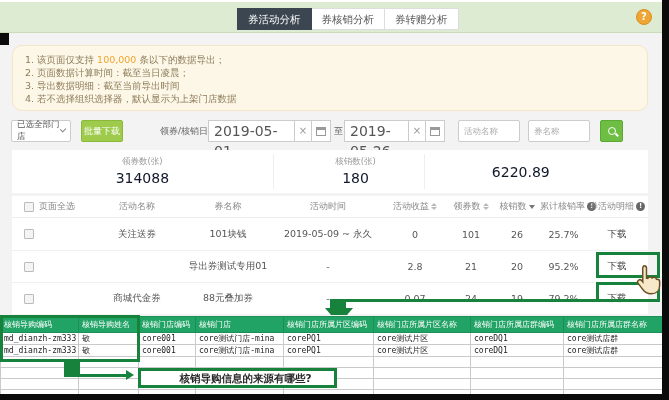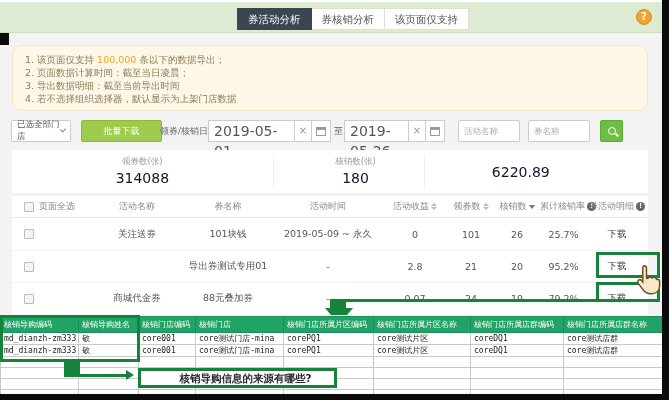--- a/index.html
+++ b/index.html
@@ -22,21 +22,21 @@
   
   .content { position:absolute; left:0; top:33px; width:662px; height:283px; background:#f3f3f3; }
 
   .notice { position:absolute; left:12px; top:12px; width:636px; height:66px; background:#fdf7e8; border:1px solid #f3e6c8; border-radius:10px; padding:7px 12px; font-size:9.5px; color:#8d7c58; line-height:13px; }
   .notice .hl { color:#f0a431; }
 
   .filter-bar { position:absolute; left:0; top:87px; width:662px; height:24px; font-size:9px; color:#666; }
   .fb { position:absolute; top:0; height:22px; }
   .store-select { left:11px; width:60px; background:#fff; border:1px solid #ccc; border-radius:2px; display:flex; align-items:center; justify-content:space-between; padding:0 5px; font-size:8.5px; color:#555; cursor:pointer; }
   .chev { width:5px; height:5px; border-right:1.3px solid #888; border-bottom:1.3px solid #888; transform:rotate(45deg); margin-top:-3px; }
-  .btn-batch { left:81px; width:81px; background:#9ecb4c; border:1px solid #8bba3a; border-radius:2px; color:#fff; font-size:9px; text-align:center; line-height:20px; cursor:pointer; }
+  .btn-batch { left:81px; width:42px; background:#9ecb4c; border:1px solid #8bba3a; border-radius:2px; color:#fff; font-size:9px; text-align:center; line-height:20px; cursor:pointer; }
   .date-label { left:160px; line-height:22px; color:#666; }
   .group { display:flex; }
   .g1 { left:208px; } .g2 { left:344px; }
   .cell { background:#fff; border:1px solid #ccc; height:22px; line-height:20px; }
   .cell + .cell { border-left:none; }
   .date-val { width:70px; padding:0 5px; font-size:14px; color:#555; }
   .g1 .date-val { width:87px; } .g2 .date-val { width:65px; }
   .clear { width:17px; text-align:center; color:#999; font-size:10px; cursor:pointer; }
   .cal { width:19px; display:flex; align-items:center; justify-content:center; cursor:pointer; }
   .cal-icon { width:10px; height:9px; border:1px solid #999; border-top:3px solid #999; }
@@ -94,21 +94,21 @@
 </style>
 </head>
 <body>
 
 <div class="screen">
 
   <div class="topbar">
     <div class="tabs">
       <div class="tab active">券活动分析</div>
       <div class="tab">券核销分析</div>
-      <div class="tab">该页面仅支持</div>
+      <div class="tab">券转赠分析</div>
     </div>
     <div class="help-badge">?</div>
   </div>
 
   <div class="content">
 
     <div class="notice">
       <div><span>1. 该页面仅支持 </span><span class="hl">100,000</span><span> 条以下的数据导出；</span></div>
       <div>2. 页面数据计算时间：截至当日凌晨；</div>
       <div>3. 导出数据明细：截至当前导出时间</div>

